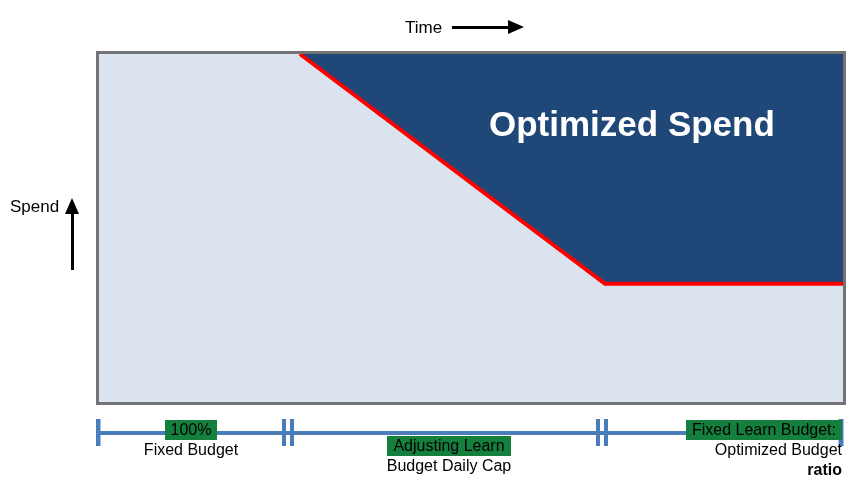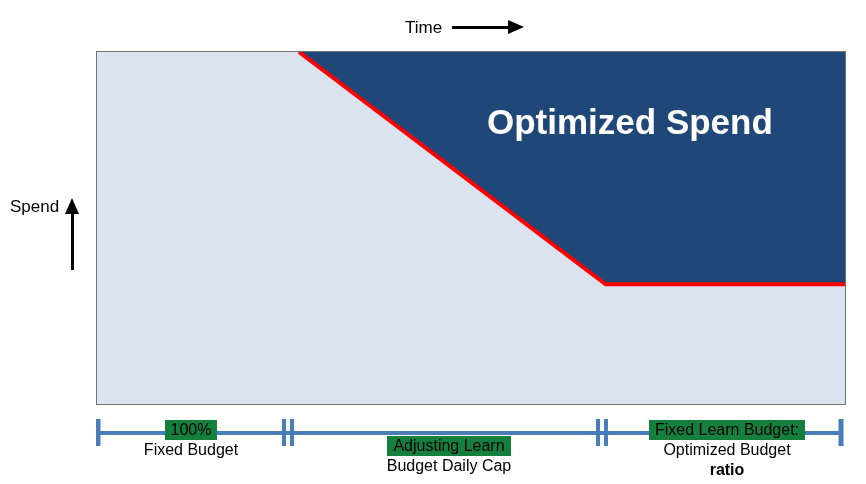--- a/index.html
+++ b/index.html
@@ -100,21 +100,21 @@
     border-bottom: 16px solid #000;
   }
 
   
   #plot-area {
     position: absolute;
     left: 96px;
     top: 51px;
     width: 750px;
     height: 354px;
-    border: 1px solid #737373;
+    border: 3px solid #737373;
     box-sizing: border-box;
     background: #dbe3ef;
     overflow: hidden;
   }
   #plot-svg {
     position: absolute;
     left: 0;
     top: 0;
     width: 100%;
     height: 100%;
@@ -158,21 +158,21 @@
   }
   .phase-caption {
     position: absolute;
     text-align: center;
     font-size: 16px;
     line-height: 1.25;
     color: #000;
   }
   #phase-caption-0 { left: 2px;   top: 8px;  width: 186px; }
   #phase-caption-1 { left: 208px; top: 24px;  width: 290px; }
-  #phase-caption-2 { left: 516px; top: 8px;  width: 230px; }
+  #phase-caption-2 { left: 516px; top: 8px;  width: 230px; text-align: right; }
   .phase-caption .line1 { display: block; }
   .phase-caption .line2 { display: block; }
   .phase-caption .line3 { display: block; font-weight: bold; }
   
   .phase-caption .line1 {
     background: #15803d;
     padding: 0 6px;
     display: inline-block;
     position: relative;
     z-index: 2;

